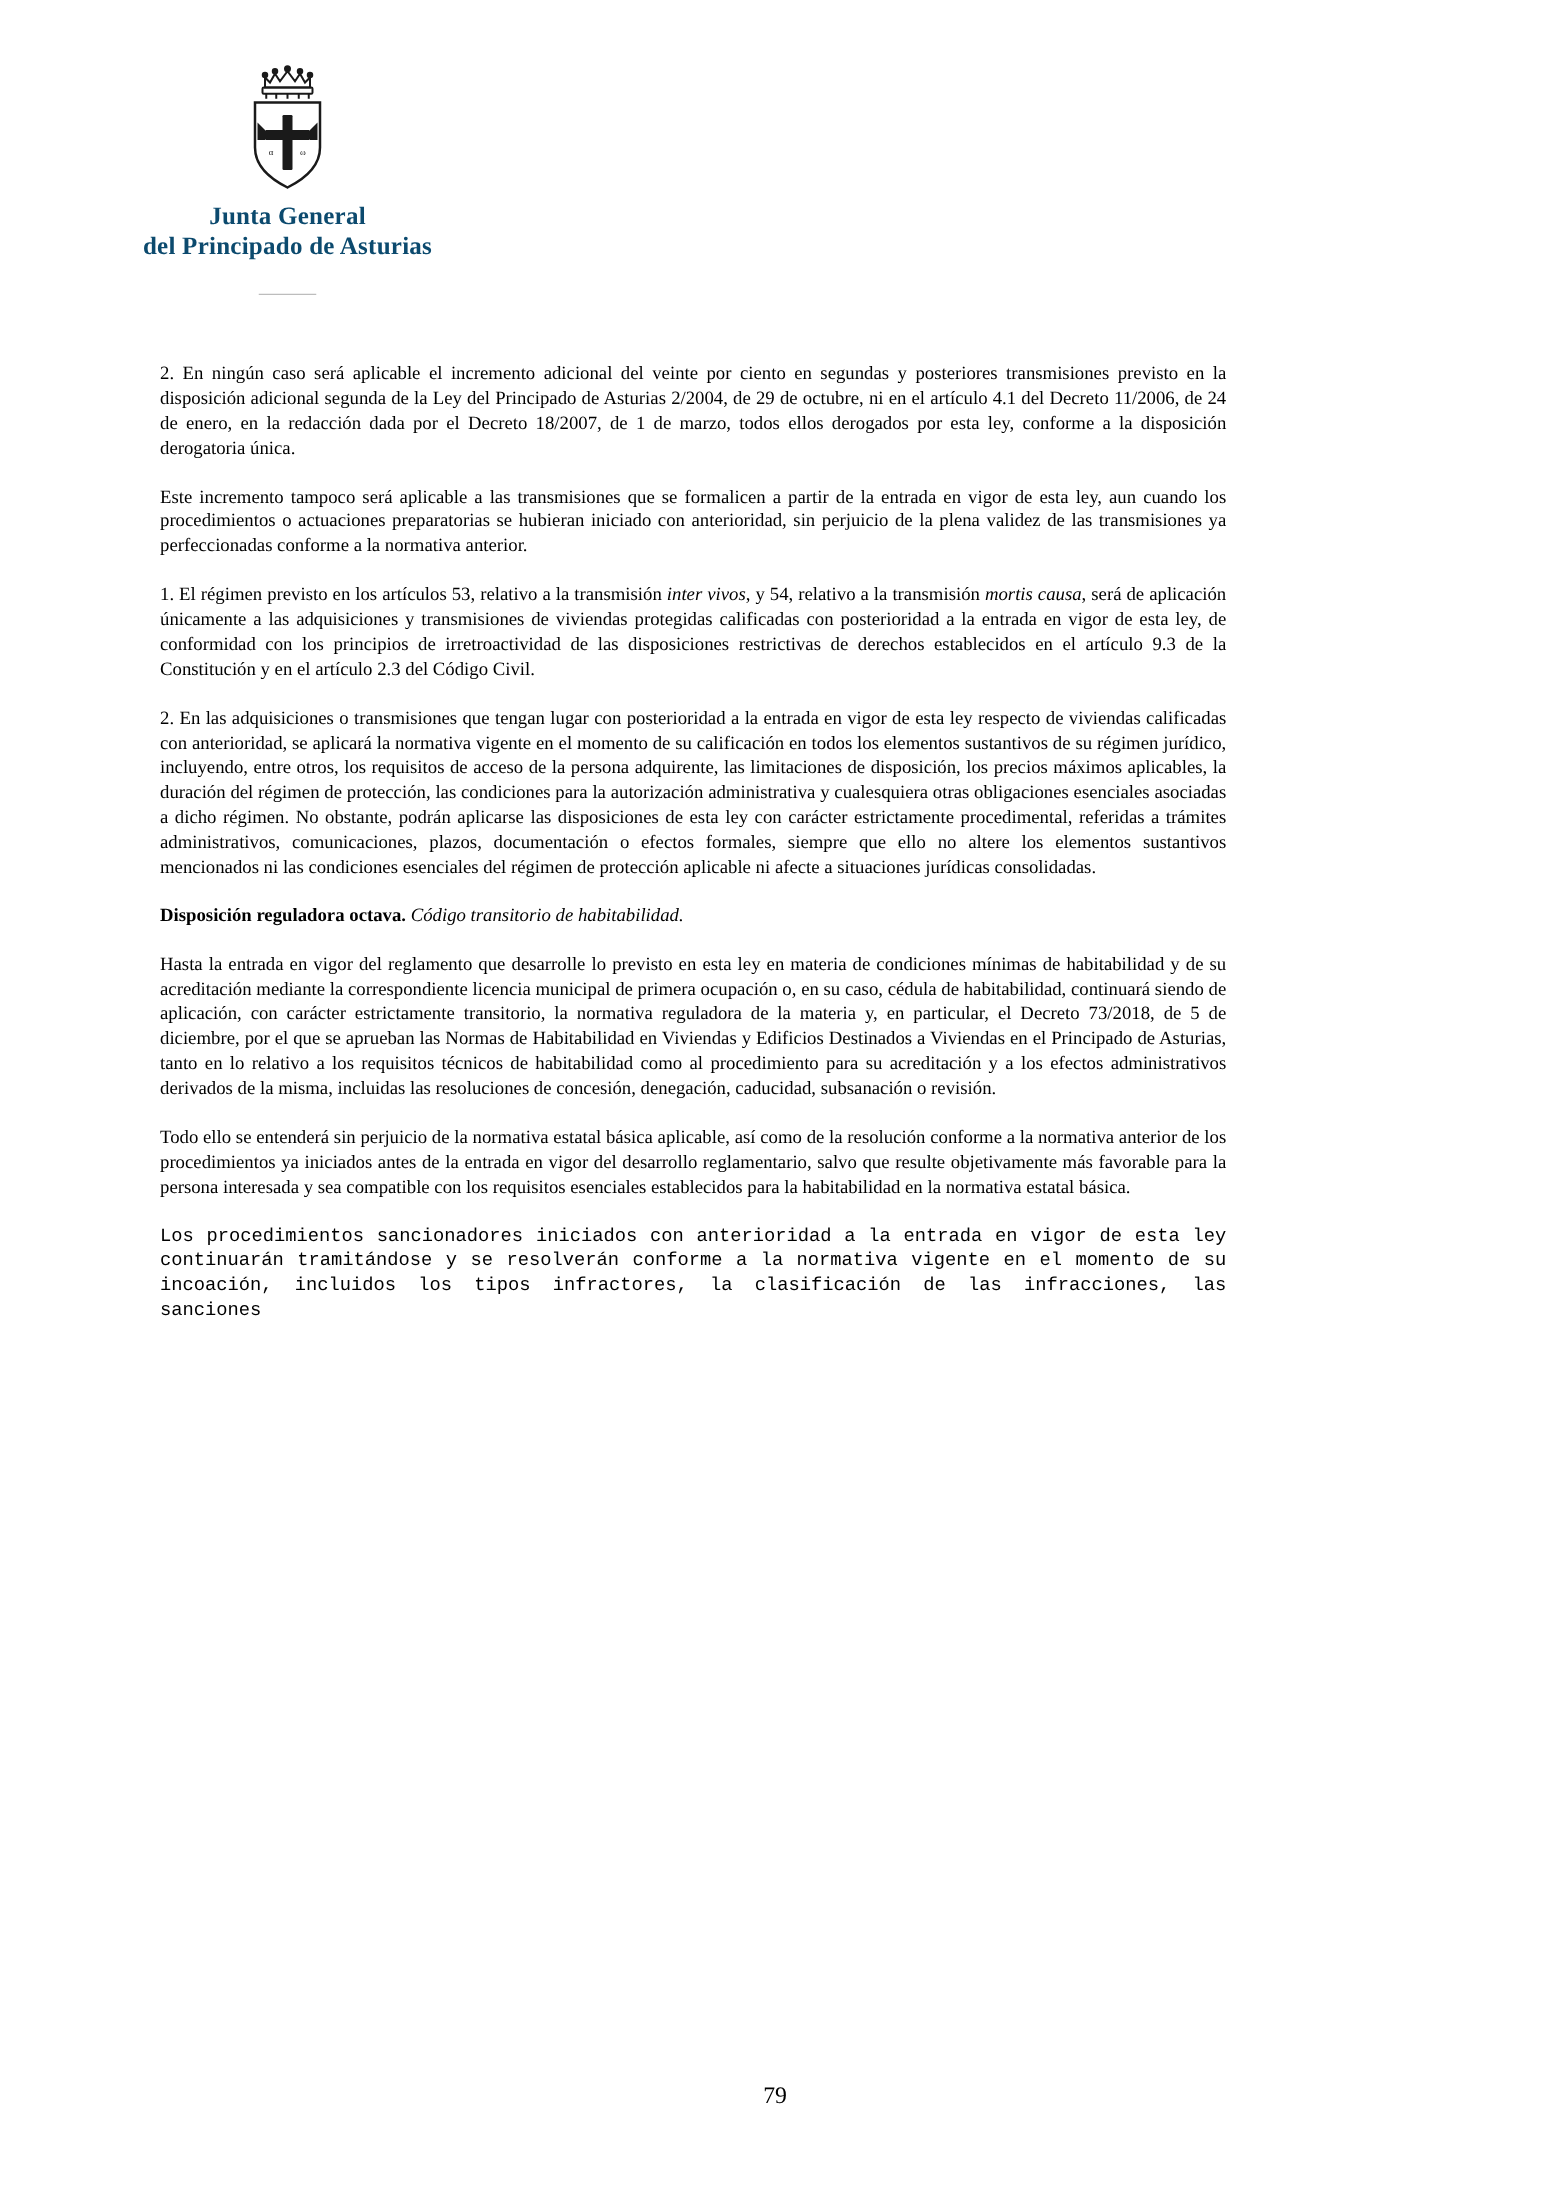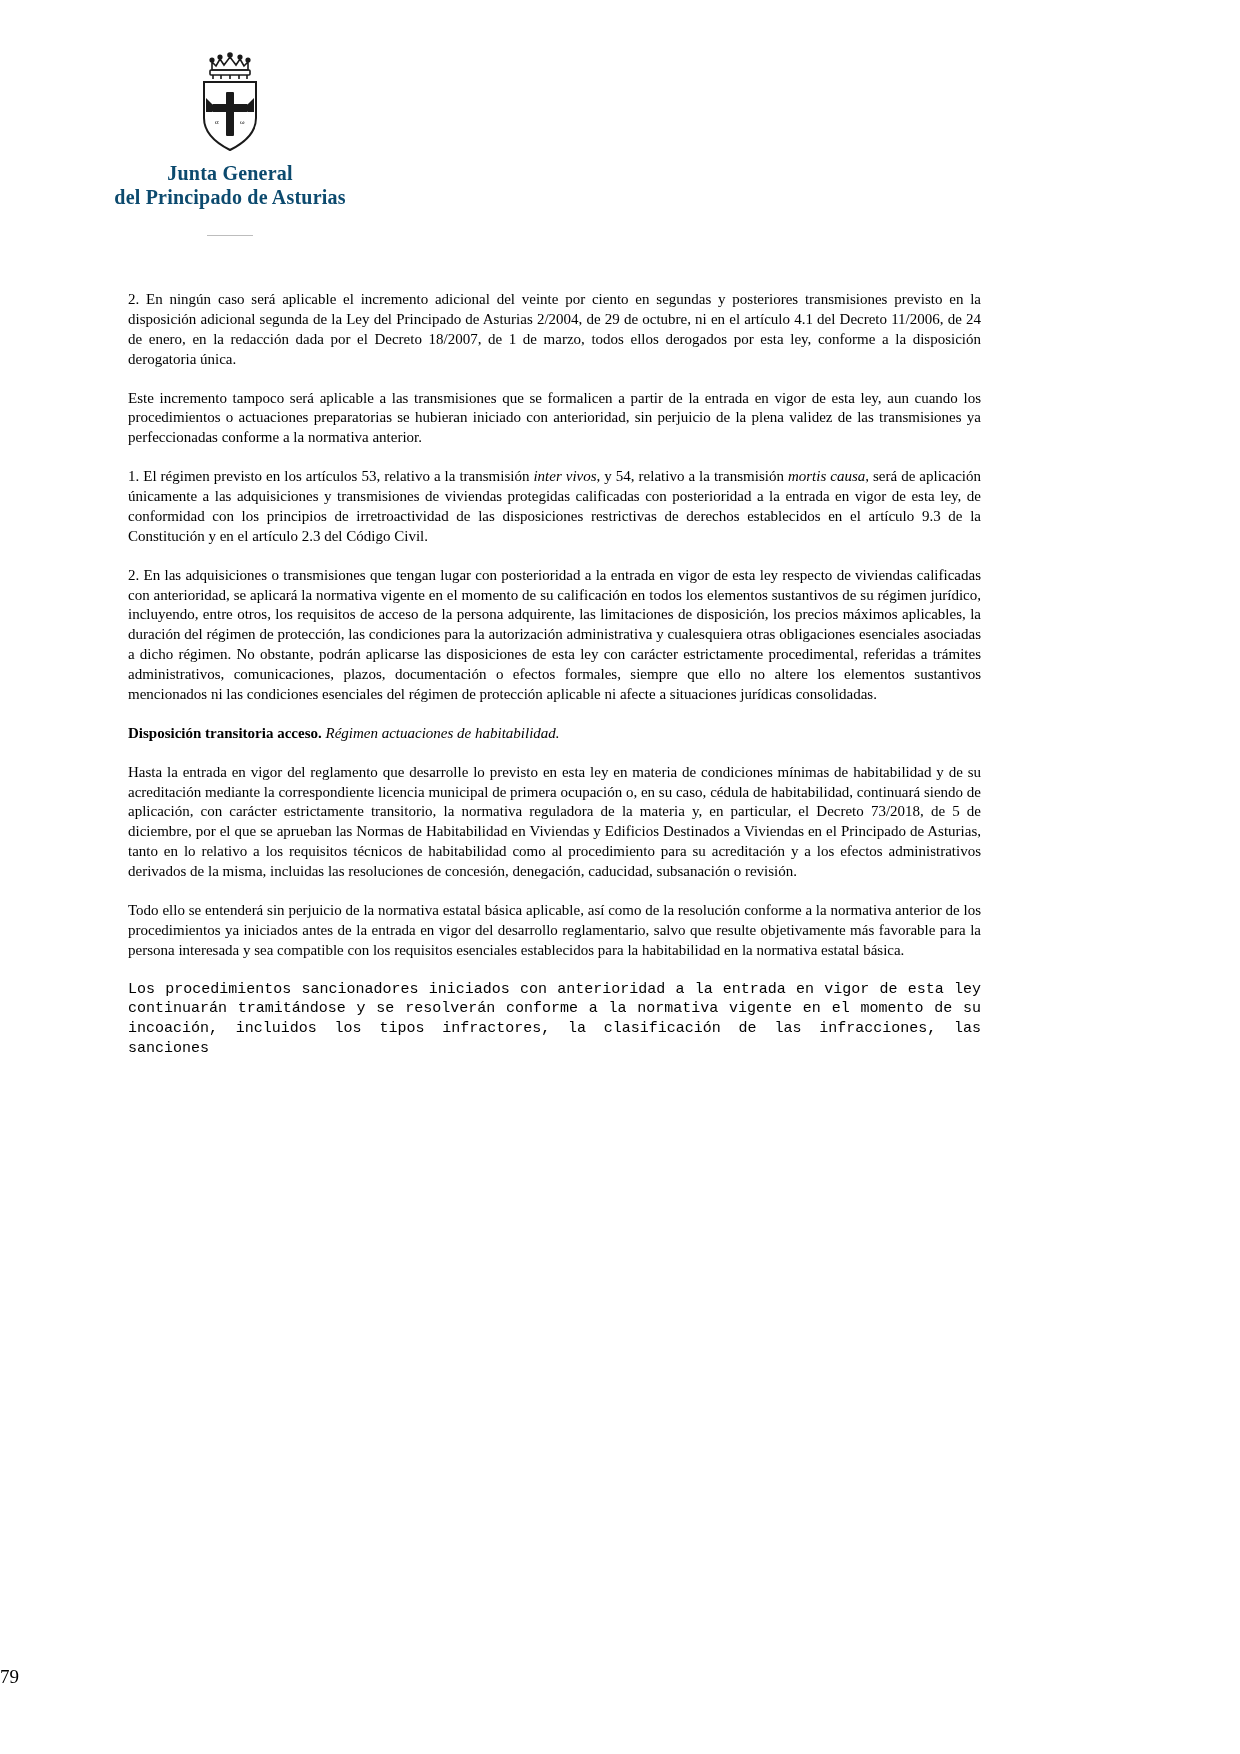--- a/index.html
+++ b/index.html
@@ -68,20 +68,21 @@
   .b { font-weight: bold; }
   .i { font-style: italic; }
   .heading-para {
     margin-bottom: 19px;
   }
   .folio {
     position: absolute;
     bottom: 66px;
     left: 0;
     width: 1240px;
+    text-align: center;
     font-size: 19px;
     font-family: "Liberation Serif", serif;
   }
 </style>
 </head>
 <body>
 
 <div class="page">
 
   <div class="letterhead">
@@ -130,21 +131,21 @@
 
     <p class="para">
       <span>1. El régimen previsto en los artículos 53, relativo a la transmisión </span><span class="i">inter vivos</span><span>, y 54, relativo a la transmisión </span><span class="i">mortis causa</span><span>, será de aplicación únicamente a las adquisiciones y transmisiones de viviendas protegidas calificadas con posterioridad a la entrada en vigor de esta ley, de conformidad con los principios de irretroactividad de las disposiciones restrictivas de derechos establecidos en el artículo 9.3 de la Constitución y en el artículo 2.3 del Código Civil.</span>
     </p>
 
     <p class="para">
       <span>2. En las adquisiciones o transmisiones que tengan lugar con posterioridad a la entrada en vigor de esta ley respecto de viviendas calificadas con anterioridad, se aplicará la normativa vigente en el momento de su calificación en todos los elementos sustantivos de su régimen jurídico, incluyendo, entre otros, los requisitos de acceso de la persona adquirente, las limitaciones de disposición, los precios máximos aplicables, la duración del régimen de protección, las condiciones para la autorización administrativa y cualesquiera otras obligaciones esenciales asociadas a dicho régimen. No obstante, podrán aplicarse las disposiciones de esta ley con carácter estrictamente procedimental, referidas a trámites administrativos, comunicaciones, plazos, documentación o efectos formales, siempre que ello no altere los elementos sustantivos mencionados ni las condiciones esenciales del régimen de protección aplicable ni afecte a situaciones jurídicas consolidadas.</span>
     </p>
 
     <p class="para heading-para">
-      <span class="b">Disposición transitoria acceso.</span><span> </span><span class="i">Régimen actuaciones de habitabilidad.</span>
+      <span class="b">Disposición reguladora octava.</span><span> </span><span class="i">Código transitorio de habitabilidad.</span>
     </p>
 
     <p class="para">
       <span>Hasta la entrada en vigor del reglamento que desarrolle lo previsto en esta ley en materia de condiciones mínimas de habitabilidad y de su acreditación mediante la correspondiente licencia municipal de primera ocupación o, en su caso, cédula de habitabilidad, continuará siendo de aplicación, con carácter estrictamente transitorio, la normativa reguladora de la materia y, en particular, el Decreto 73/2018, de 5 de diciembre, por el que se aprueban las Normas de Habitabilidad en Viviendas y Edificios Destinados a Viviendas en el Principado de Asturias, tanto en lo relativo a los requisitos técnicos de habitabilidad como al procedimiento para su acreditación y a los efectos administrativos derivados de la misma, incluidas las resoluciones de concesión, denegación, caducidad, subsanación o revisión.</span>
     </p>
 
     <p class="para">
       <span>Todo ello se entenderá sin perjuicio de la normativa estatal básica aplicable, así como de la resolución conforme a la normativa anterior de los procedimientos ya iniciados antes de la entrada en vigor del desarrollo reglamentario, salvo que resulte objetivamente más favorable para la persona interesada y sea compatible con los requisitos esenciales establecidos para la habitabilidad en la normativa estatal básica.</span>
     </p>
 

